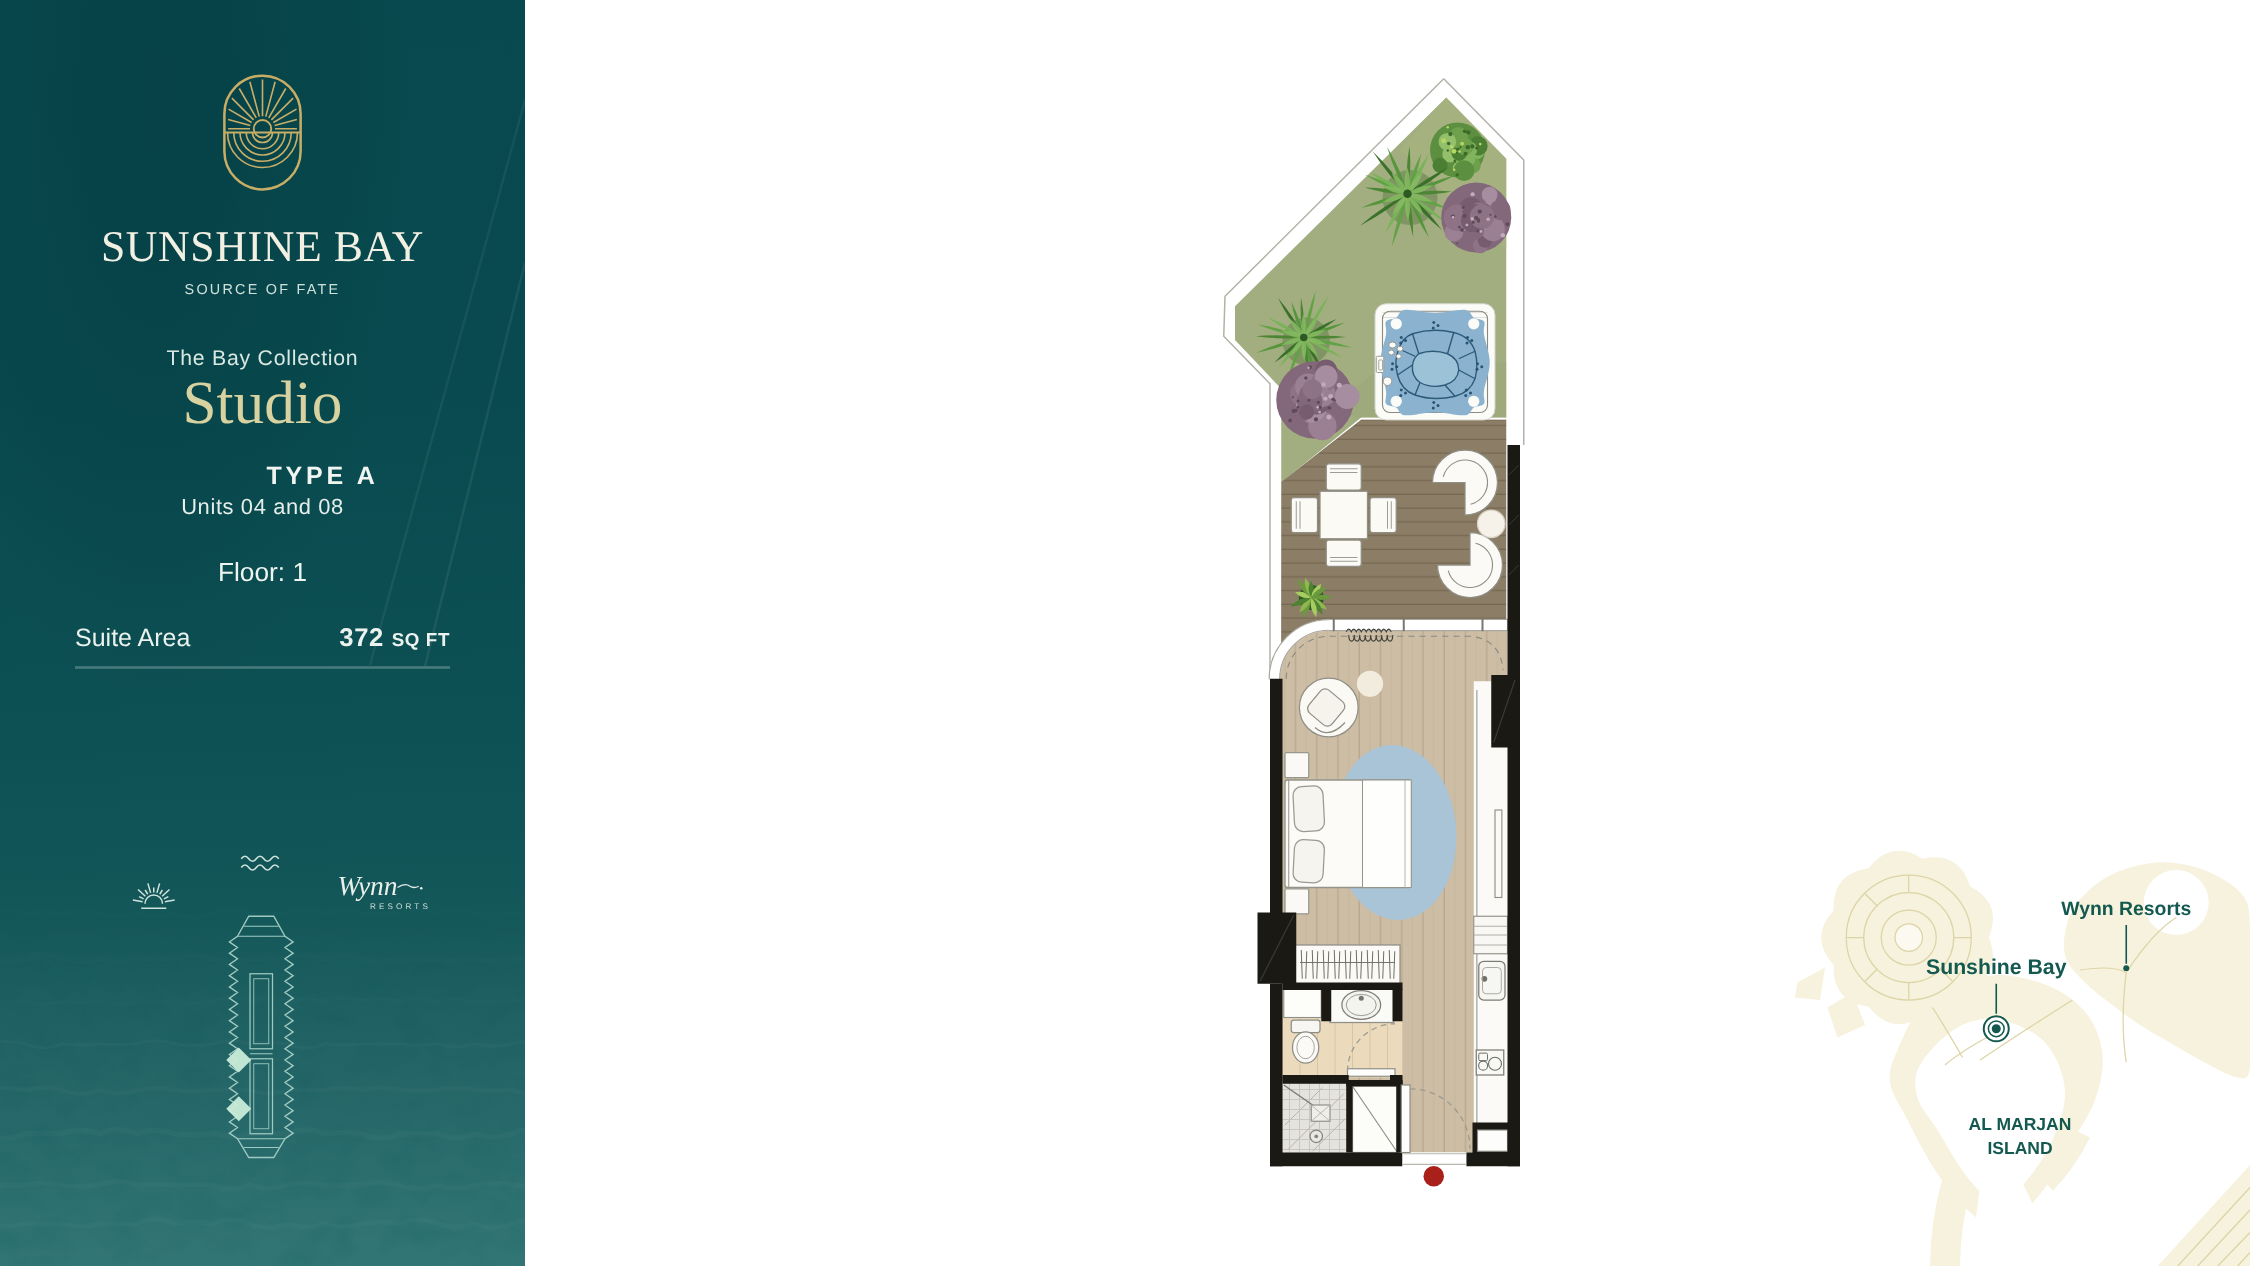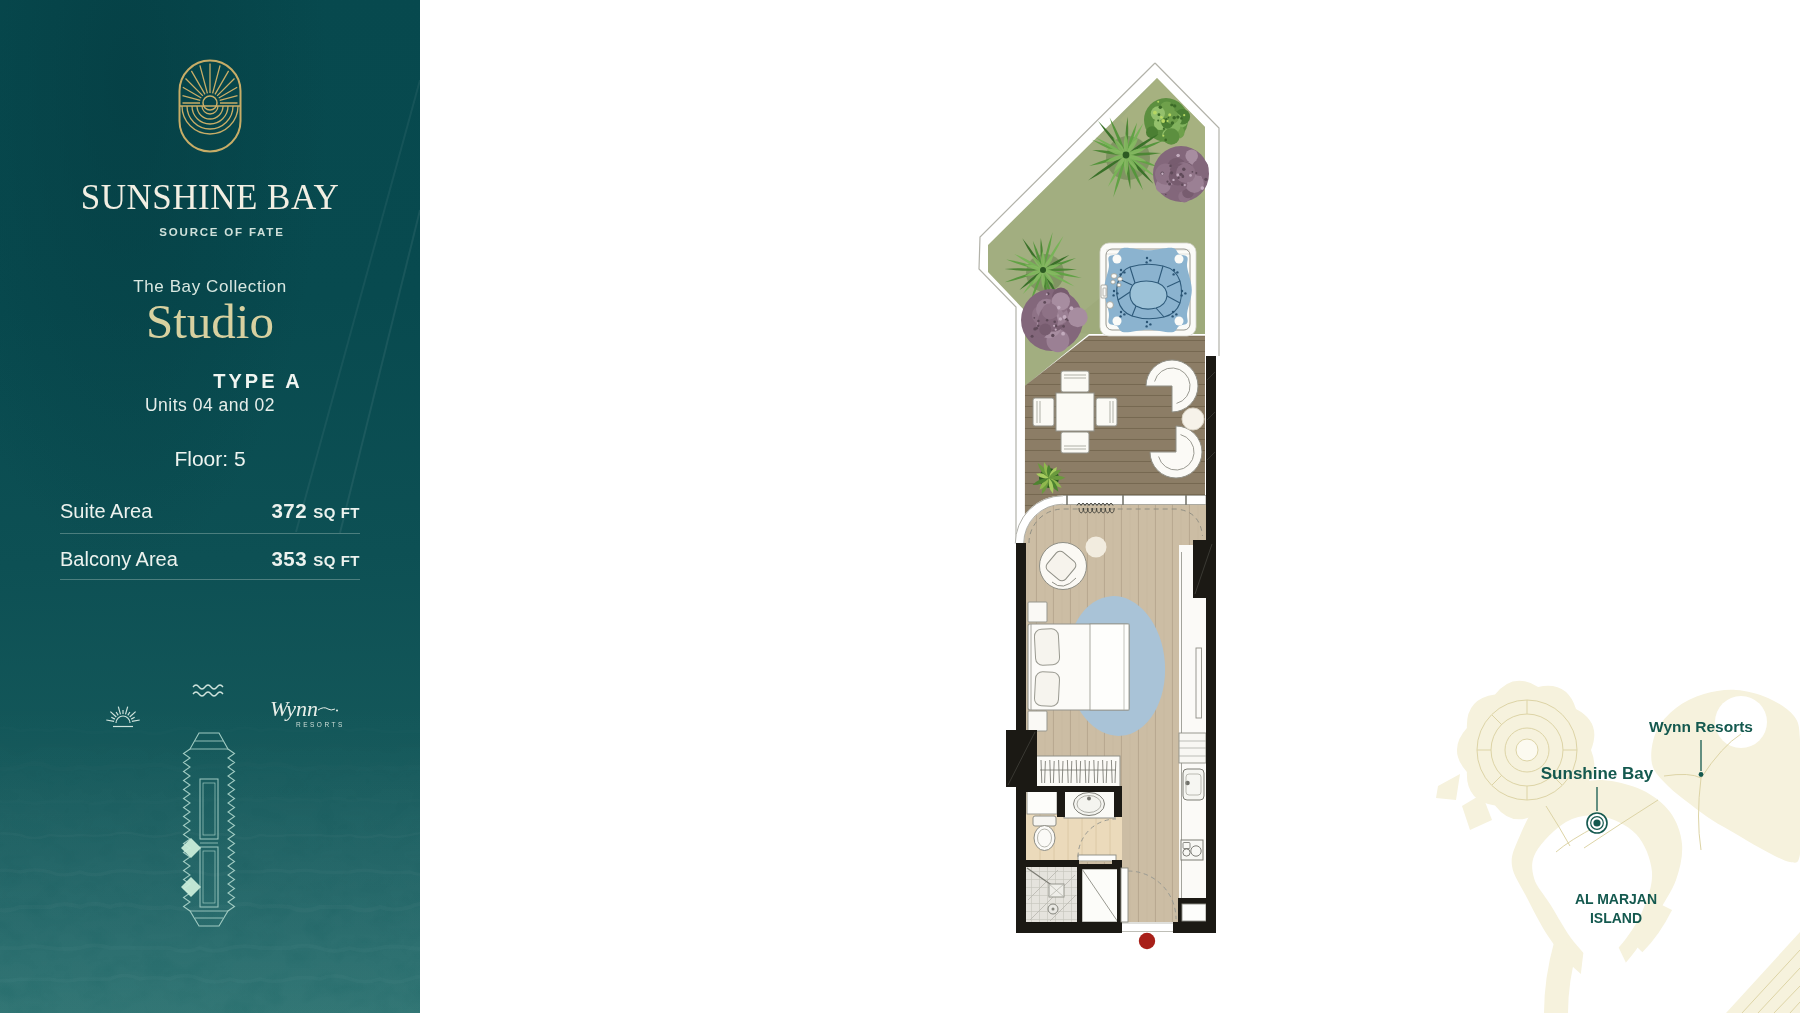--- a/index.html
+++ b/index.html
@@ -1,19 +1,19 @@
 <!DOCTYPE html>
 <html><head><meta charset="utf-8"><title>Sunshine Bay Studio Type A</title>
 <style>
 html,body{margin:0;padding:0;}
 body{width:1800px;height:1013px;background:#ffffff;overflow:hidden;position:relative;font-family:"Liberation Sans",sans-serif;}
 .sidebar{position:absolute;left:0;top:0;width:420px;height:1013px;background:linear-gradient(178deg,#07494e 0%,#084a4f 30%,#0d5054 55%,#14585a 75%,#1a5f61 88%,#216868 100%);overflow:hidden;}
 .ctr{position:absolute;left:0;width:420px;text-align:center;}
 .brand{font-family:"Liberation Serif",serif;font-size:35px;letter-spacing:0.5px;color:#f2efe3;font-weight:400;}
-.tagline{font-size:11.5px;letter-spacing:1.8px;color:#cfe0da;font-weight:700;padding-left:12px;}
+.tagline{font-size:11.5px;letter-spacing:1.8px;color:#cfe0da;font-weight:400;}
 .coll{font-size:17px;letter-spacing:0.6px;color:#d9e8e1;}
 .studio{font-family:"Liberation Serif",serif;font-size:49px;color:#d8d1a0;}
 .type{font-size:20px;letter-spacing:3px;color:#f0f5f1;font-weight:700;margin-left:48px;}
 .units{font-size:17.5px;letter-spacing:0.5px;color:#e6eeea;}
 .floor{font-size:21px;color:#eef4f0;}
 .tbl{position:absolute;left:60px;top:491px;width:300px;color:#ecf2ee;}
 .row{display:flex;justify-content:space-between;align-items:baseline;height:32px;padding-top:13px;}
 .row.r1{height:34px;padding-top:8px;gap:13px;}
 .row .lab{font-size:20px;}
 .row .val{font-size:20.5px;letter-spacing:0.5px;font-weight:bold;}
@@ -701,34 +701,30 @@
 <div class="ctr brand" style="top:178px">SUNSHINE BAY</div>
 
 <div class="ctr tagline" style="top:226px">SOURCE OF FATE</div>
 
 <div class="ctr studio" style="top:293px">Studio</div>
 
 <div class="ctr coll" style="top:277px">The Bay Collection</div>
 
 <div class="ctr type" style="top:370px">TYPE A</div>
 
-<div class="ctr units" style="top:395px">Units 04 and 02</div>
-
-<div class="ctr floor" style="top:447px">Floor: 5</div>
+<div class="ctr units" style="top:395px">Units 04 and 08</div>
+
+<div class="ctr floor" style="top:447px">Floor: 1</div>
 
 <div class="tbl">
 <div class="row r1">
         <span class="lab">Suite Area</span>
         <span class="val">372 <span class="sq">SQ FT</span></span>
       </div>
 <div class="sep"></div>
-<div class="row">
-        <span class="lab">Balcony Area</span>
-        <span class="val">353 <span class="sq">SQ FT</span></span>
-      </div>
 <div class="sep"></div>
 </div>
 
 <svg width="42" height="32" viewBox="0 0 42 32" style="position:absolute;left:102px;top:696px">
       <path d="M29.9,25.4 L37.7,24.0 M29.1,23.1 L32.7,21.3 M27.7,21.0 L33.6,15.6 M25.8,19.4 L27.9,16.0 M23.5,18.3 L25.7,10.7 M21.0,18.0 L21.0,14.0 M18.5,18.3 L16.3,10.7 M16.2,19.4 L14.1,16.0 M14.3,21.0 L8.4,15.6 M12.9,23.1 L9.3,21.3 M12.1,25.4 L4.3,24.0" stroke="#cfe3dc" stroke-width="1.2" fill="none"></path>
       <path d="M14,27 A7,7 0 0 1 28,27" stroke="#cfe3dc" stroke-width="1.2" fill="none"></path>
       <path d="M11,30.5 H31" stroke="#cfe3dc" stroke-width="1.2"></path>
     </svg>
 
 <svg width="36" height="18" viewBox="0 0 36 18" style="position:absolute;left:192px;top:682px">

